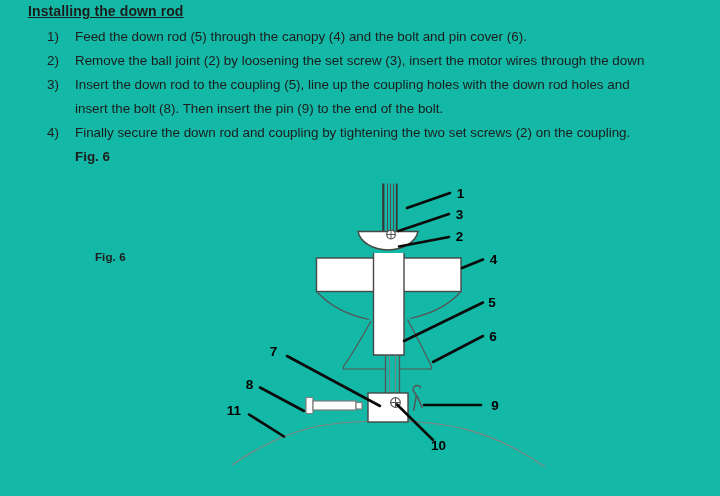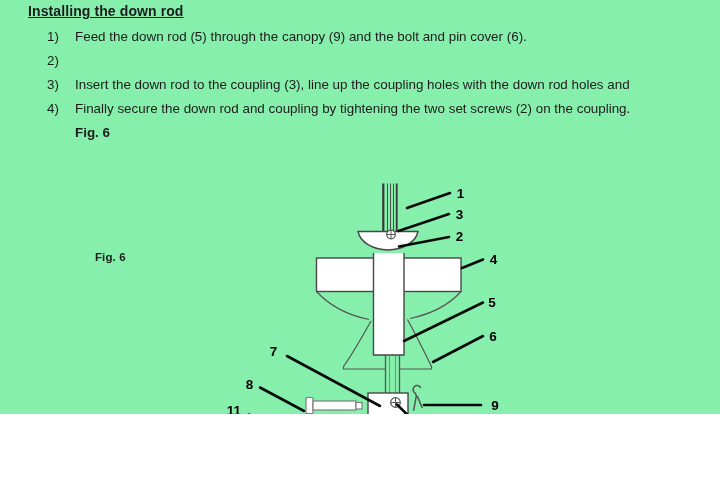--- a/index.html
+++ b/index.html
@@ -1,17 +1,17 @@
 <!DOCTYPE html>
 <html><head>
 <meta charset="utf-8">
 <style>
   html,body{margin:0;padding:0;background:#fff;}
   .page{
-    position:relative;width:720px;height:414px;background:#86efac;overflow:hidden;
+    position:relative;width:720px;height:496px;background:#14b8a6;overflow:hidden;
     font-family:"Liberation Sans",sans-serif;color:#1c1c1c;
   }
   .doc{position:absolute;left:28px;top:2px;width:668px;}
   .title{
     font-size:14px;font-weight:bold;text-decoration:underline;
     line-height:19px;margin:0 0 4px 0;letter-spacing:.1px;
   }
   .step{display:flex;font-size:13.4px;line-height:24px;}
   .step-num{flex:0 0 28px;margin-left:19px;}
   .step-lines{flex:1;}
@@ -29,34 +29,36 @@
 <body>
 
 <div class="page">
 
   <div class="doc">
     <h1 class="title">Installing the down rod</h1>
 
     <div class="step">
       <span class="step-num">1)</span>
       <div class="step-lines">
-        <div>Feed the down rod (5) through the canopy (9) and the bolt and pin cover (6).</div>
+        <div>Feed the down rod (5) through the canopy (4) and the bolt and pin cover (6).</div>
       </div>
     </div>
 
     <div class="step">
       <span class="step-num">2)</span>
       <div class="step-lines">
+        <div>Remove the ball joint (2) by loosening the set screw (3), insert the motor wires through the down</div>
       </div>
     </div>
 
     <div class="step">
       <span class="step-num">3)</span>
       <div class="step-lines">
-        <div>Insert the down rod to the coupling (3), line up the coupling holes with the down rod holes and</div>
+        <div>Insert the down rod to the coupling (5), line up the coupling holes with the down rod holes and</div>
+        <div>insert the bolt (8). Then insert the pin (9) to the end of the bolt.</div>
       </div>
     </div>
 
     <div class="step">
       <span class="step-num">4)</span>
       <div class="step-lines">
         <div>Finally secure the down rod and coupling by tightening the two set screws (2) on the coupling.</div>
       </div>
     </div>
 

